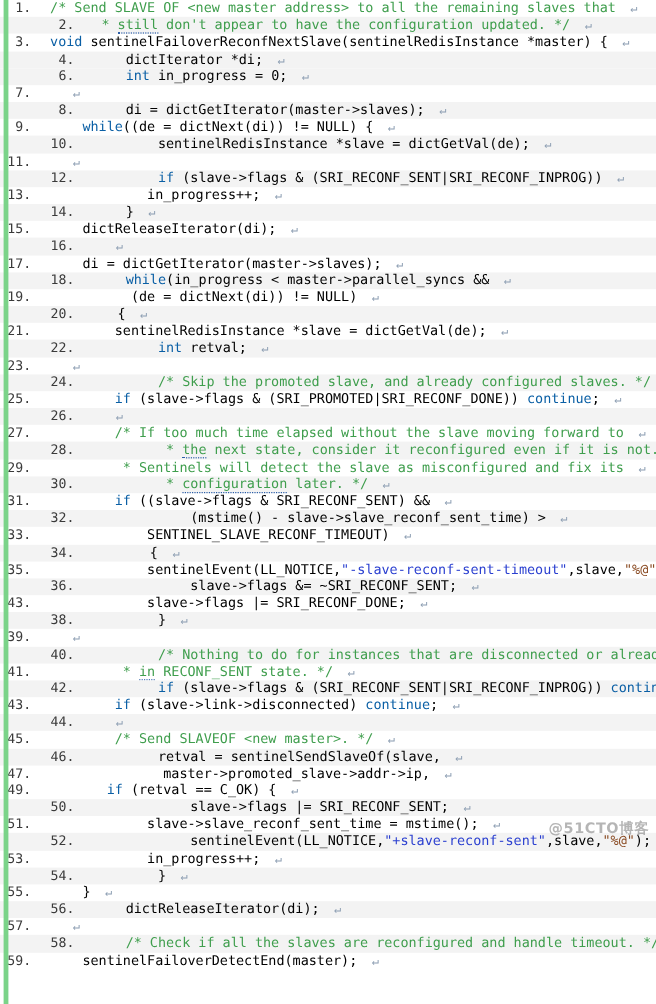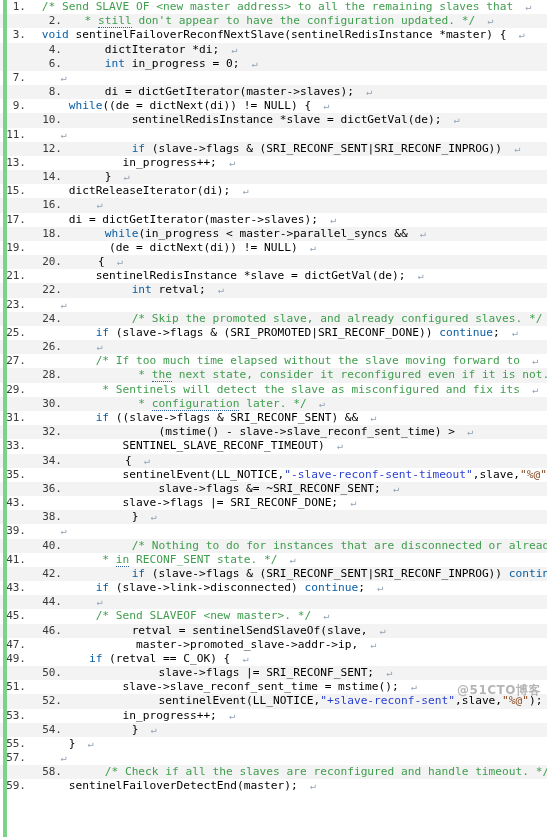--- a/index.html
+++ b/index.html
@@ -155,20 +155,21 @@
       <div class="line"><span class="lineno">45.</span><span class="code"><span class="t-plain">         </span><span class="t-comment">/* Send SLAVEOF &lt;new master&gt;. */</span><span class="cr">  ↵</span></span></div>
       <div class="line alt"><span class="lineno">46.</span><span class="code"><span class="t-plain">         </span><span class="t-plain">retval = sentinelSendSlaveOf(slave,</span><span class="cr">  ↵</span></span></div>
       <div class="line"><span class="lineno">47.</span><span class="code"><span class="t-plain">               </span><span class="t-plain">master-&gt;promoted_slave-&gt;addr-&gt;ip,</span><span class="cr">  ↵</span></span></div>
       <div class="line"><span class="lineno">49.</span><span class="code"><span class="t-plain">        </span><span class="t-kw">if</span><span class="t-plain"> (retval == C_OK) {</span><span class="cr">  ↵</span></span></div>
       <div class="line alt"><span class="lineno">50.</span><span class="code"><span class="t-plain">             </span><span class="t-plain">slave-&gt;flags |= SRI_RECONF_SENT;</span><span class="cr">  ↵</span></span></div>
       <div class="line"><span class="lineno">51.</span><span class="code"><span class="t-plain">             </span><span class="t-plain">slave-&gt;slave_reconf_sent_time = mstime();</span><span class="cr">  ↵</span></span></div>
       <div class="line alt"><span class="lineno">52.</span><span class="code"><span class="t-plain">             </span><span class="t-plain">sentinelEvent(LL_NOTICE,</span><span class="t-str">"+slave-reconf-sent"</span><span class="t-plain">,slave,</span><span class="t-fmt">"%@"</span><span class="t-plain">);</span><span class="cr">  ↵</span></span></div>
       <div class="line"><span class="lineno">53.</span><span class="code"><span class="t-plain">             </span><span class="t-plain">in_progress++;</span><span class="cr">  ↵</span></span></div>
       <div class="line alt"><span class="lineno">54.</span><span class="code"><span class="t-plain">         </span><span class="t-plain">}</span><span class="cr">  ↵</span></span></div>
       <div class="line"><span class="lineno">55.</span><span class="code"><span class="t-plain">     </span><span class="t-plain">}</span><span class="cr">  ↵</span></span></div>
+      <div class="line alt"><span class="lineno">56.</span><span class="code"><span class="t-plain">     </span><span class="t-plain">dictReleaseIterator(di);</span><span class="cr">  ↵</span></span></div>
       <div class="line"><span class="lineno">57.</span><span class="code"><span class="t-plain">  </span><span class="cr">  ↵</span></span></div>
       <div class="line alt"><span class="lineno">58.</span><span class="code"><span class="t-plain">     </span><span class="t-comment">/* Check if all the slaves are reconfigured and handle timeout. */</span><span class="cr">  ↵</span></span></div>
       <div class="line"><span class="lineno">59.</span><span class="code"><span class="t-plain">     </span><span class="t-plain">sentinelFailoverDetectEnd(master);</span><span class="cr">  ↵</span></span></div>
     </div>
 
   <div class="watermark">@51CTO博客</div>
 
 </div>
 
 </body></html>

